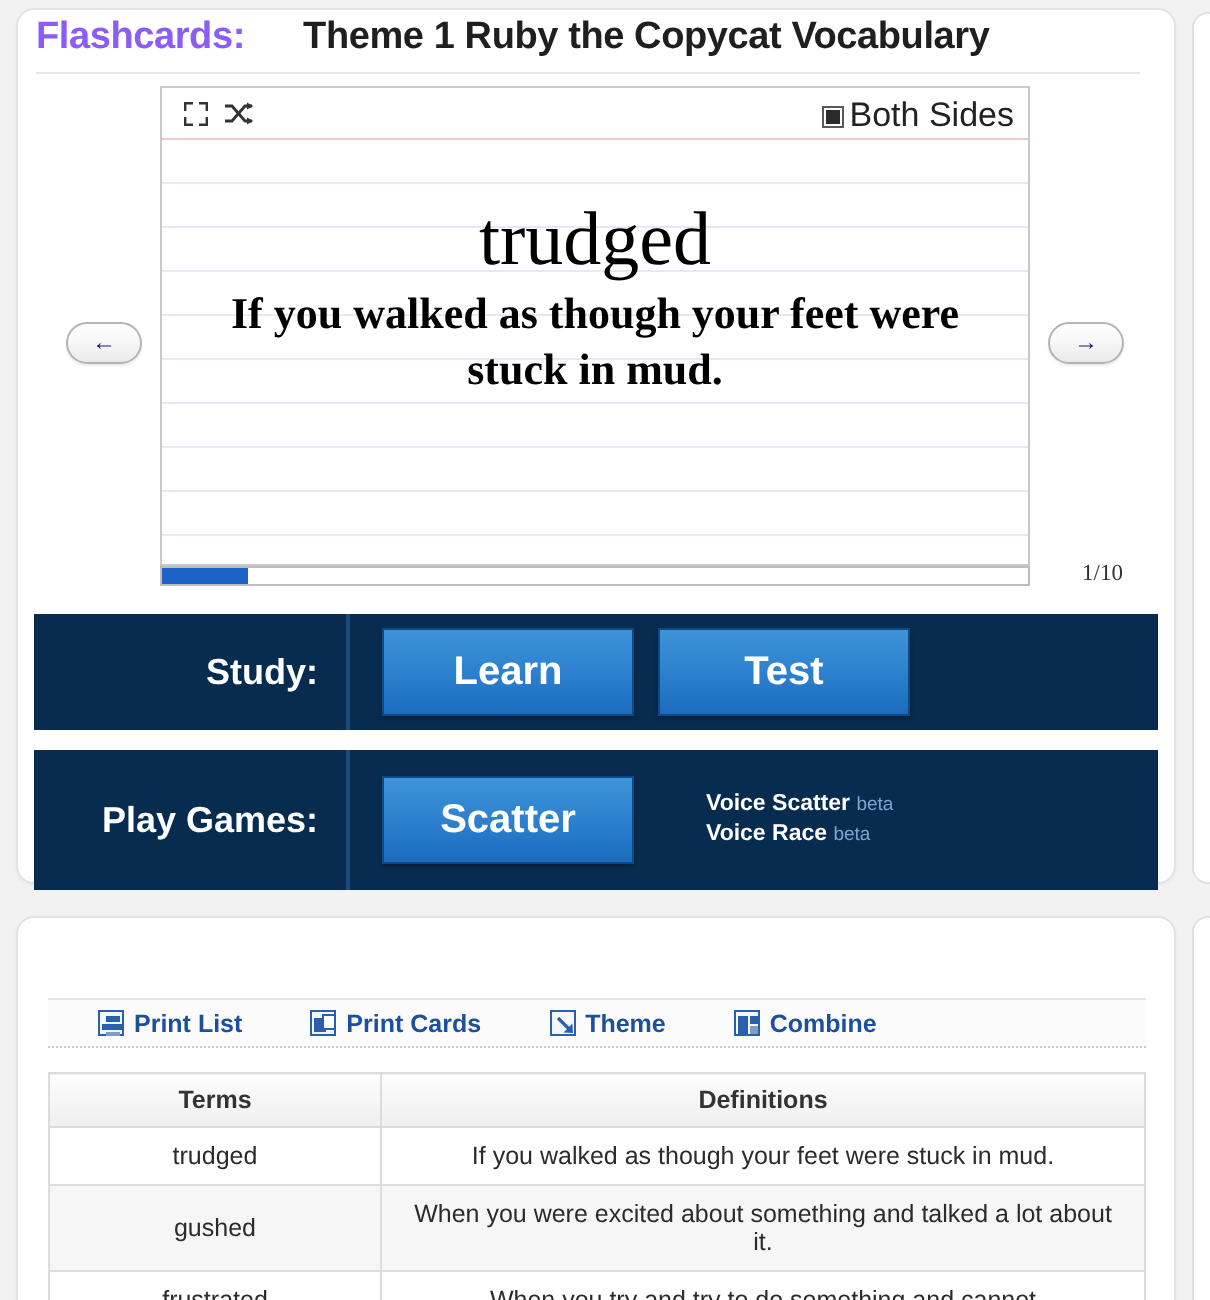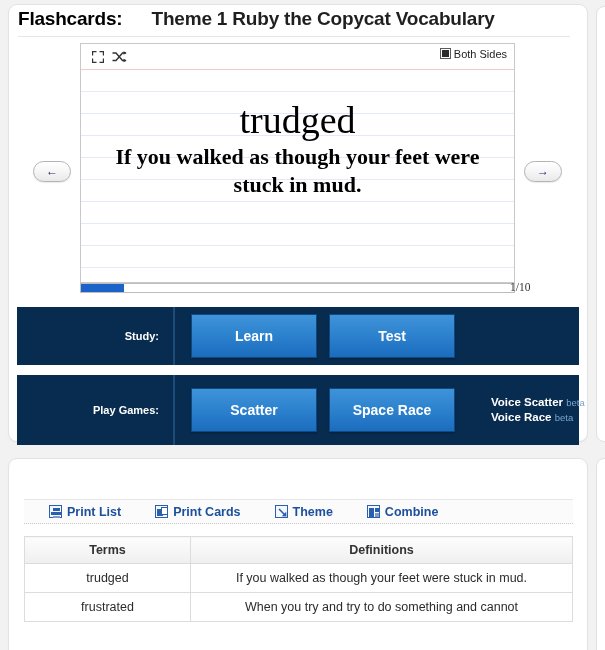--- a/index.html
+++ b/index.html
@@ -48,21 +48,21 @@
 
   
   .title-row {
     position: absolute;
     left: 18px; top: 8px;
     width: 552px; height: 30px;
     white-space: nowrap;
   }
   .title-flash {
     font-size: 19px; font-weight: bold;
-    color: #000000;
+    color: #8b5cf6;
     letter-spacing: -0.2px;
   }
   .title-rest {
     font-size: 19px; font-weight: bold;
     color: #1f1f1f;
     letter-spacing: -0.2px;
     margin-left: 24px;
   }
   .title-rule {
     position: absolute;
@@ -92,21 +92,21 @@
     cursor: pointer;
   }
   .icon-shuffle {
     position: absolute; left: 31px; top: 6px;
     width: 15px; height: 14px;
     cursor: pointer;
   }
   .bothsides {
     position: absolute;
     right: 7px; top: 4px;
-    font-size: 11px;
+    font-size: 17px;
     color: #222;
     white-space: nowrap;
     cursor: pointer;
   }
   .bothsides .cb {
     display: inline-block;
     width: 11px; height: 11px;
     border: 1px solid #5a5a5a;
     background: #ffffff;
     vertical-align: -1px;
@@ -178,21 +178,21 @@
     border: 1px solid #bdbdbd;
     background: #ffffff;
   }
   .progress-fill {
     height: 100%;
     background: #1b62c9;
     width: 10%;
   }
   .progress-label {
     position: absolute;
-    left: 510px; top: 281px;
+    left: 541px; top: 281px;
     font-size: 11.5px;
     color: #333;
     font-family: "Liberation Serif", serif;
   }
 
   
   .actionbar {
     position: absolute;
     left: 17px;
     width: 562px;
@@ -203,37 +203,37 @@
   .bar-study { top: 307px; height: 58px; }
   .bar-games { top: 375px; height: 70px; }
   .bar-label {
     width: 158px;
     flex: 0 0 158px;
     display: flex;
     align-items: center;
     justify-content: flex-end;
     padding-right: 14px;
     color: #ffffff;
-    font-size: 11px;
+    font-size: 18px;
     font-weight: bold;
     border-right: 2px solid #1b4c7a;
   }
   .bar-btns {
     flex: 1;
     display: flex;
     align-items: center;
     padding-left: 16px;
     gap: 12px;
   }
   .blue-btn {
     width: 126px; height: 44px;
     border: 1px solid #0c4a85;
     background: linear-gradient(to bottom, #3e93d8 0%, #2e83cf 45%, #1b6cbe 100%);
     color: #ffffff;
-    font-size: 14px;
+    font-size: 20px;
     font-weight: bold;
     display: flex;
     align-items: center;
     justify-content: center;
     cursor: pointer;
     box-shadow: 0 1px 2px rgba(0,0,0,0.35);
   }
   .voice-links {
     margin-left: 24px;
     display: flex;
@@ -391,21 +391,20 @@
     <div class="bar-btns">
       <div class="blue-btn">Learn</div>
       <div class="blue-btn">Test</div>
     </div>
   </div>
 
   <div class="actionbar bar-games">
     <div class="bar-label">Play Games:</div>
     <div class="bar-btns">
       <div class="blue-btn">Scatter</div>
-      <div class="blue-btn">Space Race</div>
       <div class="voice-links">
         <a><span>Voice Scatter</span> <span class="beta">beta</span></a>
         <a><span>Voice Race</span> <span class="beta">beta</span></a>
       </div>
     </div>
   </div>
 
   <div class="panel panel-terms"></div>
 
 
@@ -453,20 +452,24 @@
       <tr>
         <th>Terms</th>
         <th>Definitions</th>
       </tr>
     </thead>
     <tbody>
       <tr class="odd">
         <td>trudged</td>
         <td>If you walked as though your feet were stuck in mud.</td>
       </tr>
+      <tr class="even">
+        <td>gushed</td>
+        <td>When you were excited about something and talked a lot about it.</td>
+      </tr>
       <tr class="odd">
         <td>frustrated</td>
         <td>When you try and try to do something and cannot</td>
       </tr>
     </tbody>
   </table>
 
 </div>
 
 </body></html>

